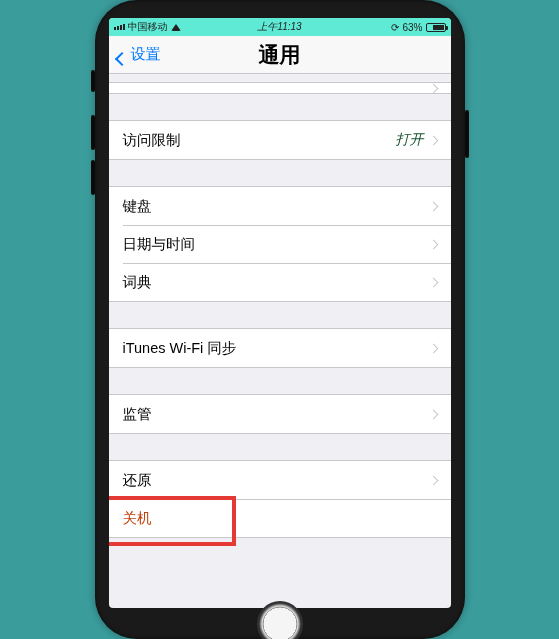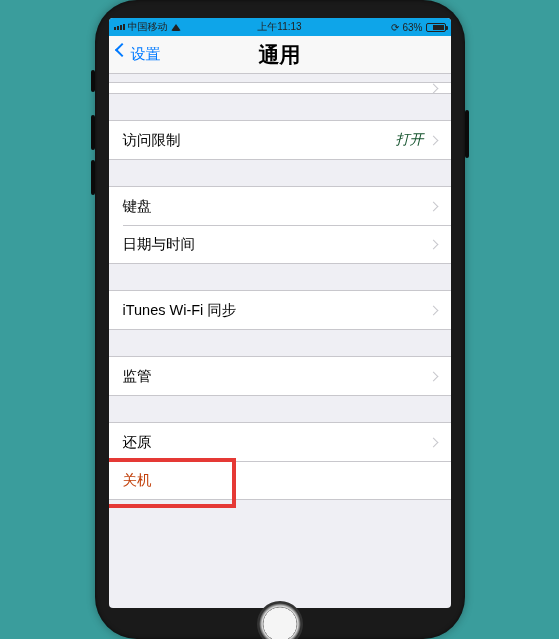--- a/index.html
+++ b/index.html
@@ -34,48 +34,48 @@
       width: 100%;
       height: 590px;
       background: #efeff4;
       border-radius: 4px;
       overflow: hidden;
       display: flex;
       flex-direction: column;
     }
     .status-bar {
       height: 18px;
-      background: #0ea5e9;
+      background: #5eead4;
       display: flex;
       align-items: center;
       font-size: 10px;
       color: #222;
       padding: 9px 5px;
       position: relative;
     }
     .status-left { display: flex; align-items: center; gap: 3px; }
-    .status-center { position: absolute; left: 50%; transform: translateX(-50%); font-weight: 500; }
+    .status-center { position: absolute; left: 50%; transform: translateX(-50%); font-weight: 500; font-style: italic; }
     .status-right { margin-left: auto; display: flex; align-items: center; gap: 3px; }
     .signal { display: inline-flex; gap: 1px; align-items: flex-end; }
     .signal i { display: block; width: 2px; background: #222; }
     .signal i:nth-child(1){height:3px}.signal i:nth-child(2){height:4px}.signal i:nth-child(3){height:5px}.signal i:nth-child(4){height:6px}
     .wifi { width: 0; height: 0; border-left: 5px solid transparent; border-right: 5px solid transparent; border-bottom: 7px solid #222; border-radius: 2px; }
     .battery { width: 20px; height: 9px; border: 1px solid #222; border-radius: 2px; position: relative; }
     .battery::after { content:''; position:absolute; right:-3px; top:2px; width:2px; height:4px; background:#222; border-radius:0 1px 1px 0; }
     .battery-fill { position:absolute; right:1px; top:1px; bottom:1px; width:60%; background:#222; }
     .nav-bar {
       height: 38px;
       background: #f8f8f8;
       border-bottom: 1px solid #c8c7cc;
       display: flex;
       align-items: center;
       position: relative;
       padding: 0 8px;
     }
-    .back { display: flex; align-items: flex-start; color: #007aff; font-size: 15px; cursor: pointer; }
+    .back { display: flex; align-items: flex-end; color: #007aff; font-size: 15px; cursor: pointer; }
     .back-chevron { width: 10px; height: 10px; border-left: 2.5px solid #007aff; border-bottom: 2.5px solid #007aff; transform: rotate(45deg); margin-right: 4px; }
     .nav-title { position: absolute; left: 50%; transform: translateX(-50%); font-size: 21px; font-weight: 600; color: #000; }
     .content { flex: 1; overflow: hidden; }
     .group { margin-top: 30px; background: #fff; border-top: 0.5px solid #c8c7cc; border-bottom: 0.5px solid #c8c7cc; }
     .group.first { margin-top: 8px; }
     .group.tight { margin-top: 26px; }
     .row {
       min-height: 38px; display: flex; align-items: center;
       padding: 0 14px; position: relative; cursor: pointer; font-size: 14.5px; color: #000;
     }
@@ -155,20 +155,24 @@
 
       <div class="group tight">
         <div class="row">
           <span>键盘</span>
           <span class="chev" style="margin-left:auto"></span>
         </div>
         <div class="row">
           <span>日期与时间</span>
           <span class="chev" style="margin-left:auto"></span>
         </div>
+        <div class="row">
+          <span>词典</span>
+          <span class="chev" style="margin-left:auto"></span>
+        </div>
       </div>
 
       <div class="group tight">
         <div class="row">
           <span>iTunes Wi-Fi 同步</span>
           <span class="chev" style="margin-left:auto"></span>
         </div>
       </div>
 
       <div class="group tight">

